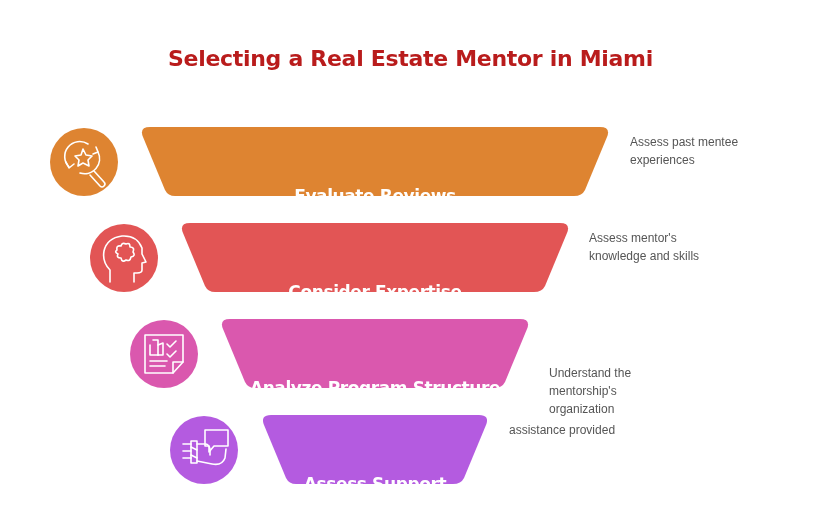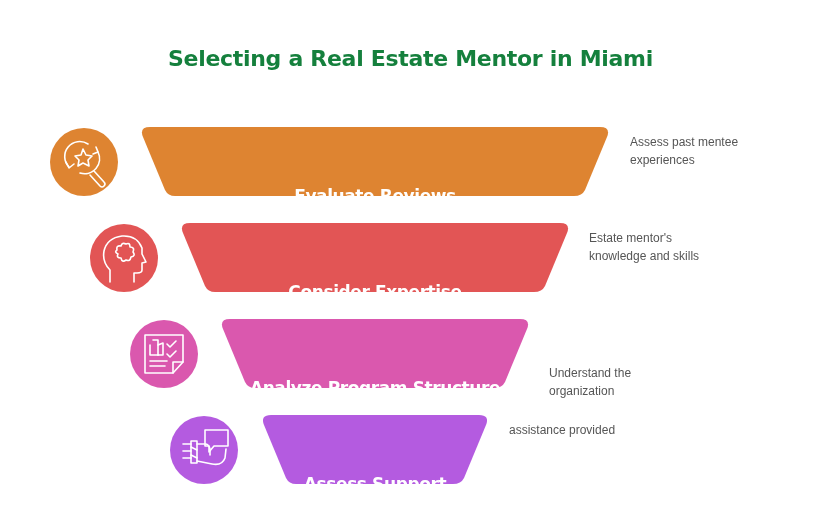--- a/index.html
+++ b/index.html
@@ -1,19 +1,19 @@
 <!DOCTYPE html>
 <html><head>
   <meta charset="utf-8">
   <style>
     html, body { margin: 0; padding: 0; background: #ffffff; }
     body { width: 821px; height: 520px; position: relative; overflow: hidden; font-family: "Liberation Sans", sans-serif; }
     .title {
       position: absolute; left: 0; top: 46px; width: 821px; text-align: center;
-      font-family: "DejaVu Sans", sans-serif; font-weight: bold; font-size: 22px; color: #15803d; letter-spacing: -0.3px;
+      font-family: "DejaVu Sans", sans-serif; font-weight: bold; font-size: 22px; color: #b91c1c; letter-spacing: -0.3px;
     }
     svg.canvas { position: absolute; left: 0; top: 0; }
     .label {
       position: absolute; color: #ffffff; font-family: "DejaVu Sans", sans-serif; font-weight: bold;
       font-size: 17px; text-align: center; letter-spacing: -0.4px; white-space: nowrap; margin-top: 36px;
     }
     .desc {
       position: absolute; color: #555555; font-family: "Liberation Sans", sans-serif; font-size: 12px; line-height: 18px;
     }
   </style>
@@ -82,22 +82,23 @@
 <div class="label" style="left:150px; top:150px; width:450px;">Evaluate Reviews</div>
 <div class="label" style="left:190px; top:246px; width:370px;">Consider Expertise</div>
 <div class="label" style="left:230px; top:342px; width:290px;">Analyze Program Structure</div>
 <div class="label" style="left:271px; top:438px; width:208px;">Assess Support</div>
 
 <div class="desc" style="left:630px; top:133px;">
   <div>Assess past mentee</div>
   <div>experiences</div>
 </div>
 <div class="desc" style="left:589px; top:229px;">
-  <div>Estate mentor's</div>
+  <div>Assess mentor's</div>
   <div>knowledge and skills</div>
 </div>
 <div class="desc" style="left:549px; top:325px;margin-top:39px;">
   <div>Understand the</div>
+  <div>mentorship's</div>
   <div>organization</div>
 </div>
 <div class="desc" style="left:509px; top:421px;">
   <div>assistance provided</div>
 </div>
 
 </body></html>

